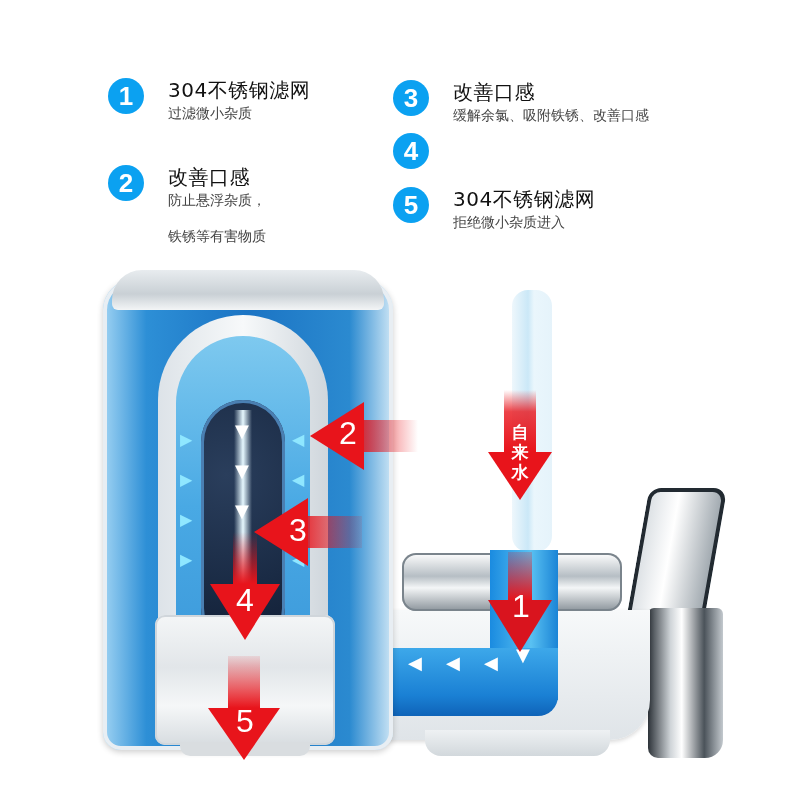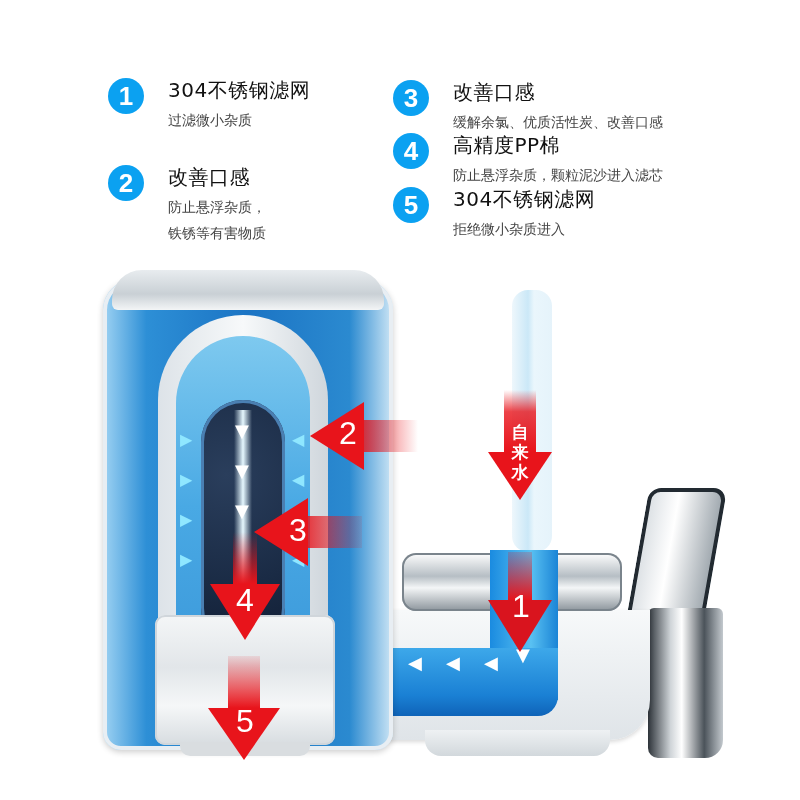--- a/index.html
+++ b/index.html
@@ -9,21 +9,21 @@
   .feature { position: absolute; display: flex; align-items: flex-start; }
   .badge {
     width: 36px; height: 36px; border-radius: 50%;
     background: #0ba1f1; color: #fff;
     font-family: "Liberation Sans", sans-serif; font-weight: bold; font-size: 26px;
     display: flex; align-items: center; justify-content: center;
     flex-shrink: 0;
   }
   .ftext { margin-left: 24px; }
   .ftitle { font-size: 20px; font-weight: normal; color: #111; line-height: 24px; letter-spacing: 0.5px; }
-  .fdesc { font-size: 14px; color: #444; line-height: 20px; margin-top: 8px; }
+  .fdesc { font-size: 14px; color: #444; line-height: 20px; margin-top: 1px; }
 
   
   .illus { position: absolute; left: 0; top: 270px; width: 800px; height: 530px; }
   .abs { position: absolute; }
 
   .housing {
     left: 103px; top: 10px; width: 290px; height: 470px;
     border-radius: 30px 30px 18px 18px;
     background: linear-gradient(90deg, #9fd3f3 0%, #2d8fd6 15%, #1b74c4 50%, #2b8ad0 85%, #cfe7f6 100%);
     box-shadow: inset 0 0 0 4px #e8eef3, 0 2px 6px rgba(0,0,0,0.2);
@@ -130,38 +130,34 @@
     <div class="ftitle">304不锈钢滤网</div>
     <div class="fdesc">过滤微小杂质</div>
   </div>
 </div>
 
 <div class="feature" style="left:108px; top:165px;">
   <div class="badge">2</div>
   <div class="ftext">
     <div class="ftitle">改善口感</div>
     <div class="fdesc">防止悬浮杂质，</div>
-    <div class="fdesc" style="margin-top:6px;">铁锈等有害物质</div>
+    <div class="fdesc" style="margin-top:16px;">铁锈等有害物质</div>
   </div>
 </div>
 
 <div class="feature" style="left:393px; top:80px;">
   <div class="badge">3</div>
   <div class="ftext">
     <div class="ftitle">改善口感</div>
-    <div class="fdesc">缓解余氯、优质活性炭、改善口感</div>
+    <div class="fdesc">缓解余氯、吸附铁锈、改善口感</div>
   </div>
 </div>
 
 <div class="feature" style="left:393px; top:133px;">
   <div class="badge">4</div>
-  <div class="ftext">
-    <div class="ftitle">高精度PP棉</div>
-    <div class="fdesc">防止悬浮杂质，颗粒泥沙进入滤芯</div>
-  </div>
 </div>
 
 <div class="feature" style="left:393px; top:187px;">
   <div class="badge">5</div>
   <div class="ftext">
     <div class="ftitle">304不锈钢滤网</div>
     <div class="fdesc">拒绝微小杂质进入</div>
   </div>
 </div>
 

